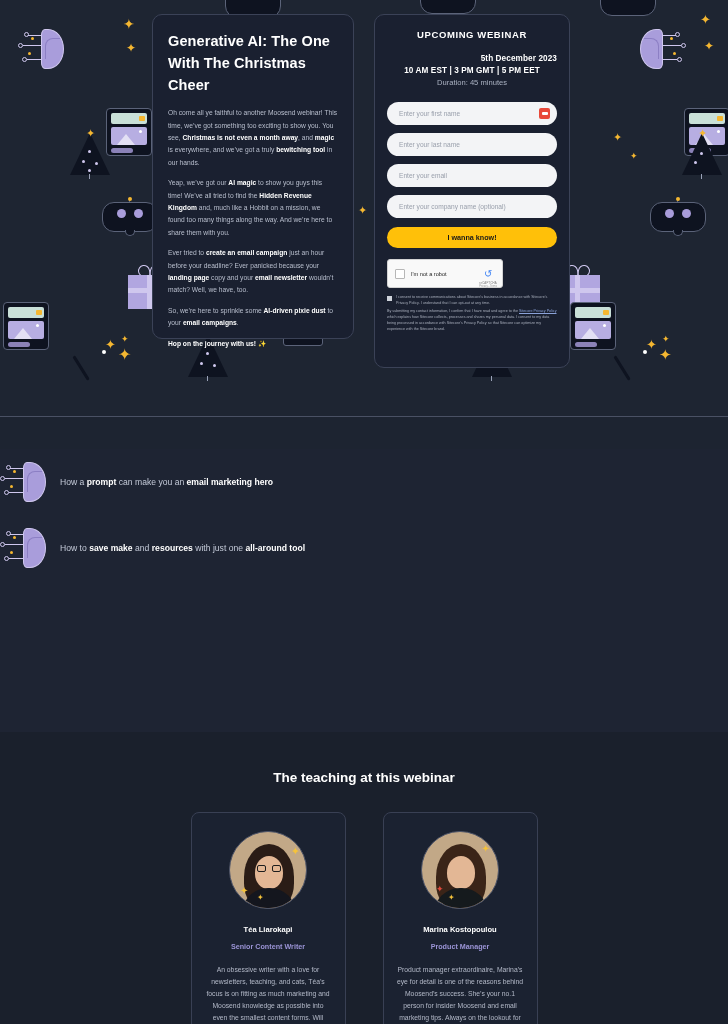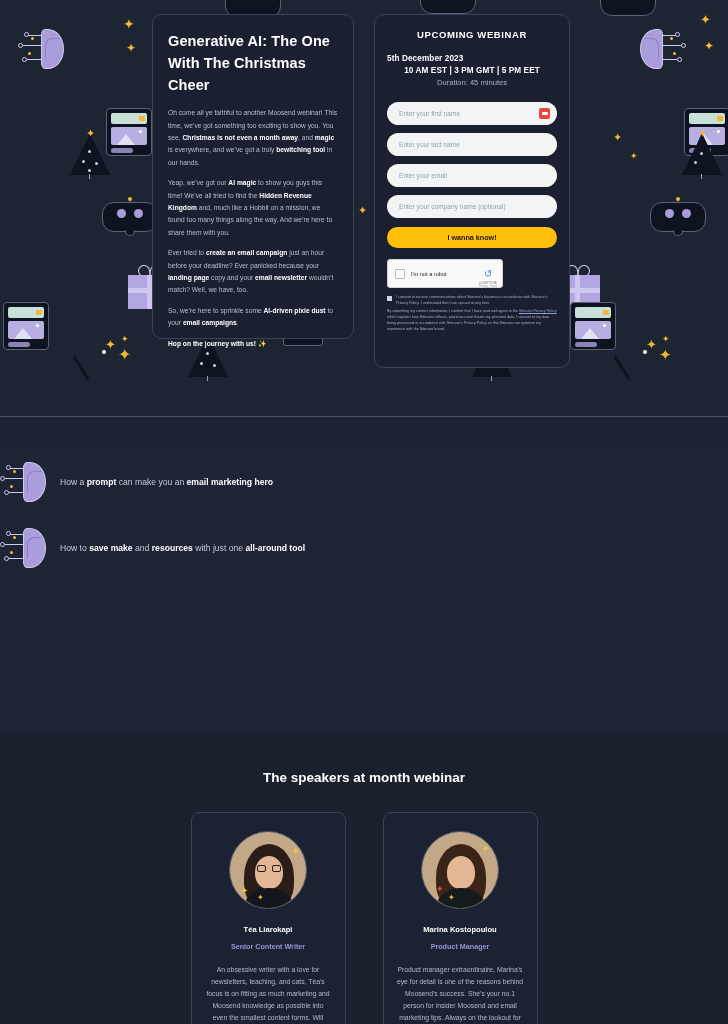--- a/index.html
+++ b/index.html
@@ -114,21 +114,21 @@
   }
   .card-left p b { color:#ffffff; font-weight:700; }
   .card-left p.final { color:#ffffff; font-weight:700; margin-bottom:0; }
 
   .card-right {
     position:absolute; left:374px; top:14px; width:196px; height:354px;
     background:#1a2030; border:1px solid #3b4257; border-radius:10px;
     padding:14px 12px 10px; z-index:5;
   }
   .cr-title { text-align:center; font-size:9.5px; font-weight:700; color:#fff; letter-spacing:.6px; }
-  .cr-date { text-align:left; font-size:8.2px; font-weight:700; color:#fff; margin-top:14px; letter-spacing:.1px;}
+  .cr-date { text-align:right; font-size:8.2px; font-weight:700; color:#fff; margin-top:14px; letter-spacing:.1px;}
   .cr-time { text-align:center; font-size:8.2px; font-weight:700; color:#fff; margin-top:3px; letter-spacing:.1px;}
   .cr-dur  { text-align:center; font-size:7.6px; color:#aab1c1; margin-top:3px; }
 
   .field {
     position:relative; margin-top:8px; height:23px;
     background:#f3f4f6; border-radius:12px; display:flex; align-items:center;
     padding:0 12px; font-size:6.6px; color:#9aa0ac;
   }
   .field.first { margin-top:15px; }
   .req {
@@ -420,21 +420,21 @@
             <div class="wire" style="left:10px;top:7px;width:13px;"></div>
             <div class="wire" style="left:9px;top:31px;width:14px;"></div>
         </div>
         <div class="ltxt"><span>How to </span><b>save make</b><span> and </span><b>resources</b><span> with just one </span><b>all-around tool</b></div>
       </div>
 
     </div>
   </section>
 
   <section class="speakers">
-    <h2>The speakers at month webinar</h2>
+    <h2>The teaching at this webinar</h2>
     <div class="sp-row">
 
       <div class="sp-card">
         <div class="sp-photo">
           <div class="bgwall"></div>
           <div class="hair"></div>
           <div class="face"></div>
           <div class="glasses">
               <i style="left:0"></i>
               <i style="right:0"></i>

